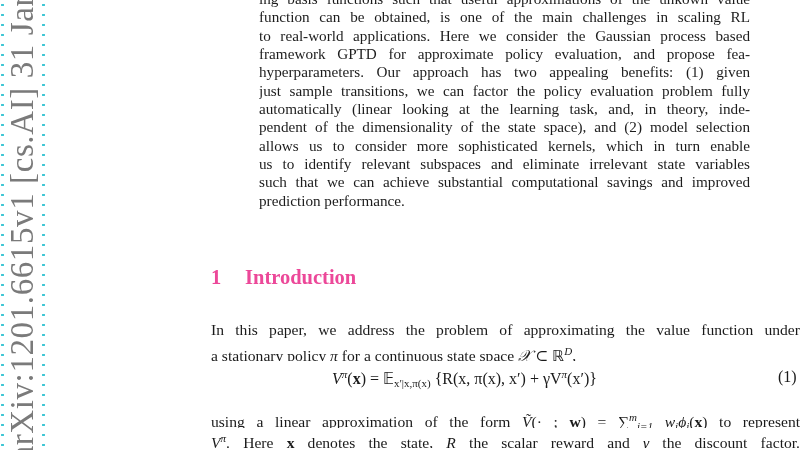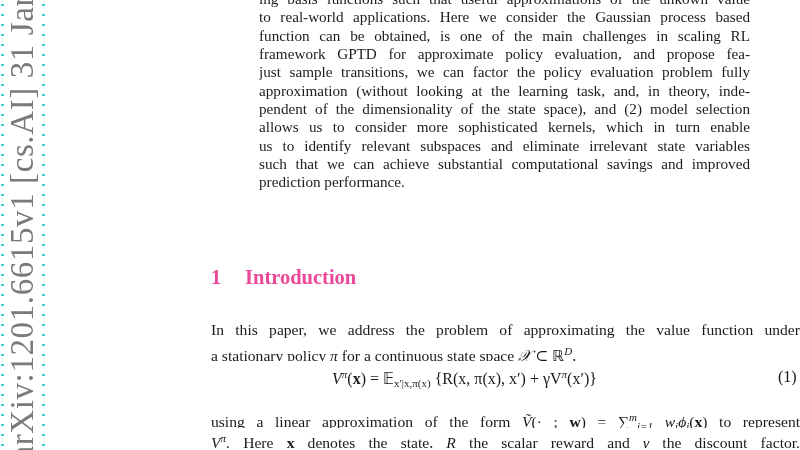--- a/index.html
+++ b/index.html
@@ -128,25 +128,26 @@
 <body>
 
 <div class="stamp-wrap">
   <div class="dots left"></div>
   <div class="dots right"></div>
   <div class="stamp">arXiv:1201.6615v1  [cs.AI]  31 Jan</div>
 </div>
 
 <div class="abstract">
   <span class="line">ing basis functions such that useful approximations of the unkown value</span>
+  <span class="line">function can be obtained, is one of the main challenges in scaling RL</span>
   <span class="line">to real-world applications. Here we consider the Gaussian process based</span>
-  <span class="line">function can be obtained, is one of the main challenges in scaling RL</span>
   <span class="line">framework GPTD for approximate policy evaluation, and propose fea-</span>
+  <span class="line">hyperparameters. Our approach has two appealing benefits: (1) given</span>
   <span class="line">just sample transitions, we can factor the policy evaluation problem fully</span>
-  <span class="line">approximation (without looking at the learning task, and, in theory, inde-</span>
+  <span class="line">automatically (linear looking at the learning task, and, in theory, inde-</span>
   <span class="line">pendent of the dimensionality of the state space), and (2) model selection</span>
   <span class="line">allows us to consider more sophisticated kernels, which in turn enable</span>
   <span class="line">us to identify relevant subspaces and eliminate irrelevant state variables</span>
   <span class="line">such that we can achieve substantial computational savings and improved</span>
   <span class="line last">prediction performance.</span>
 </div>
 
 <div class="heading">
   <span class="num">1</span><span>Introduction</span>
 </div>

